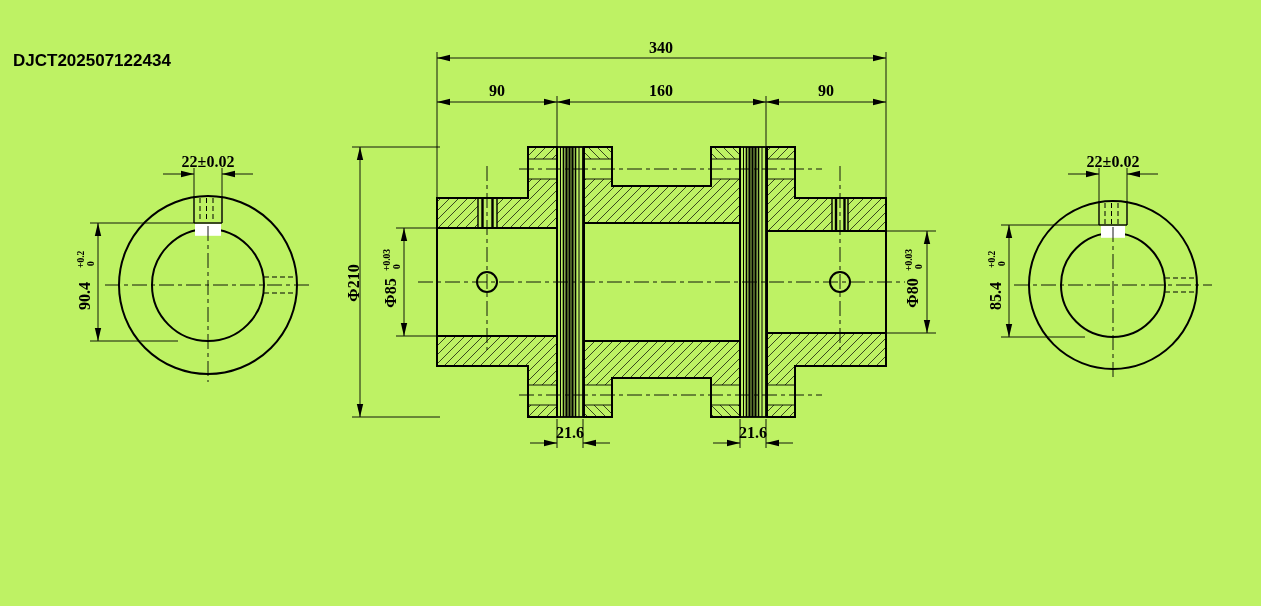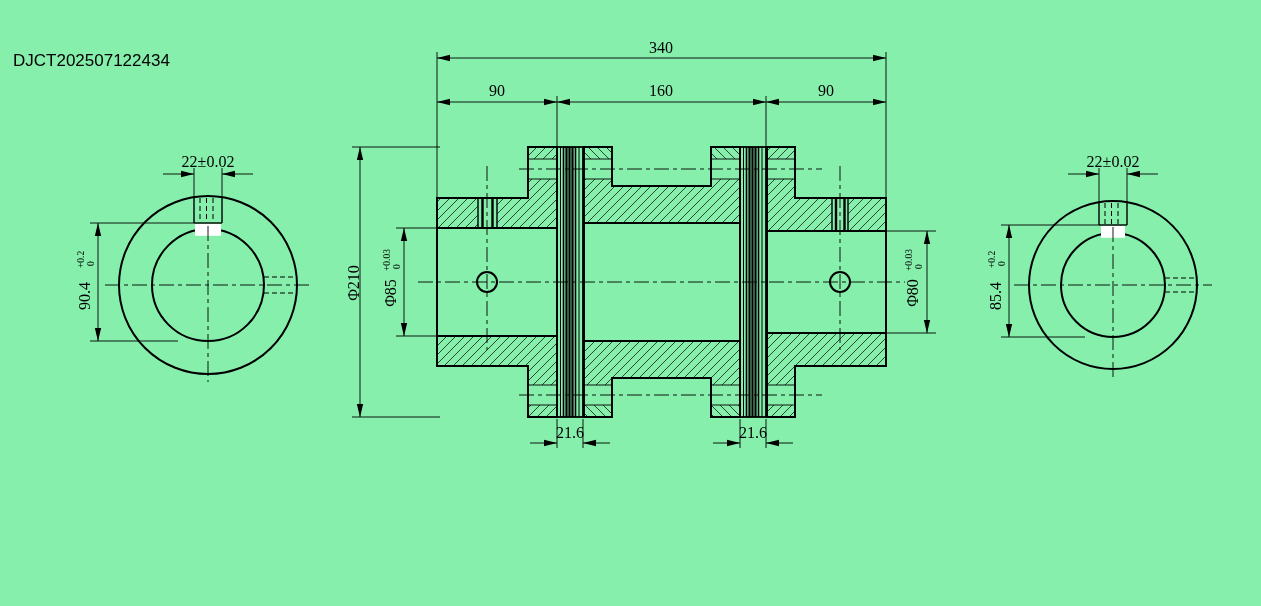--- a/index.html
+++ b/index.html
@@ -1,16 +1,16 @@
 <!DOCTYPE html>
 <html><head>
 <meta charset="utf-8">
 <style>
   html,body{margin:0;padding:0;background:#ffffff;}
-  .canvas{width:1261px;height:606px;position:relative;background:#86efac;overflow:hidden;}
+  .canvas{width:1261px;height:606px;position:relative;background:#bef264;overflow:hidden;font-weight:bold;}
   svg{display:block;}
   .thick{stroke:#000;stroke-width:2;fill:none;}
   .med{stroke:#000;stroke-width:1.4;fill:none;}
   .thin{stroke:#000;stroke-width:0.9;fill:none;}
   .bar{stroke:#000;stroke-width:2.4;fill:none;}
   .packline{stroke:#000;fill:none;}
   .cl{stroke:#000;stroke-width:0.9;fill:none;stroke-dasharray:15 4 4 4;}
   .hid{stroke:#000;stroke-width:1;fill:none;stroke-dasharray:5 3;}
   .ext{stroke:#000;stroke-width:0.9;fill:none;}
   .arrow{fill:#000;stroke:none;}

